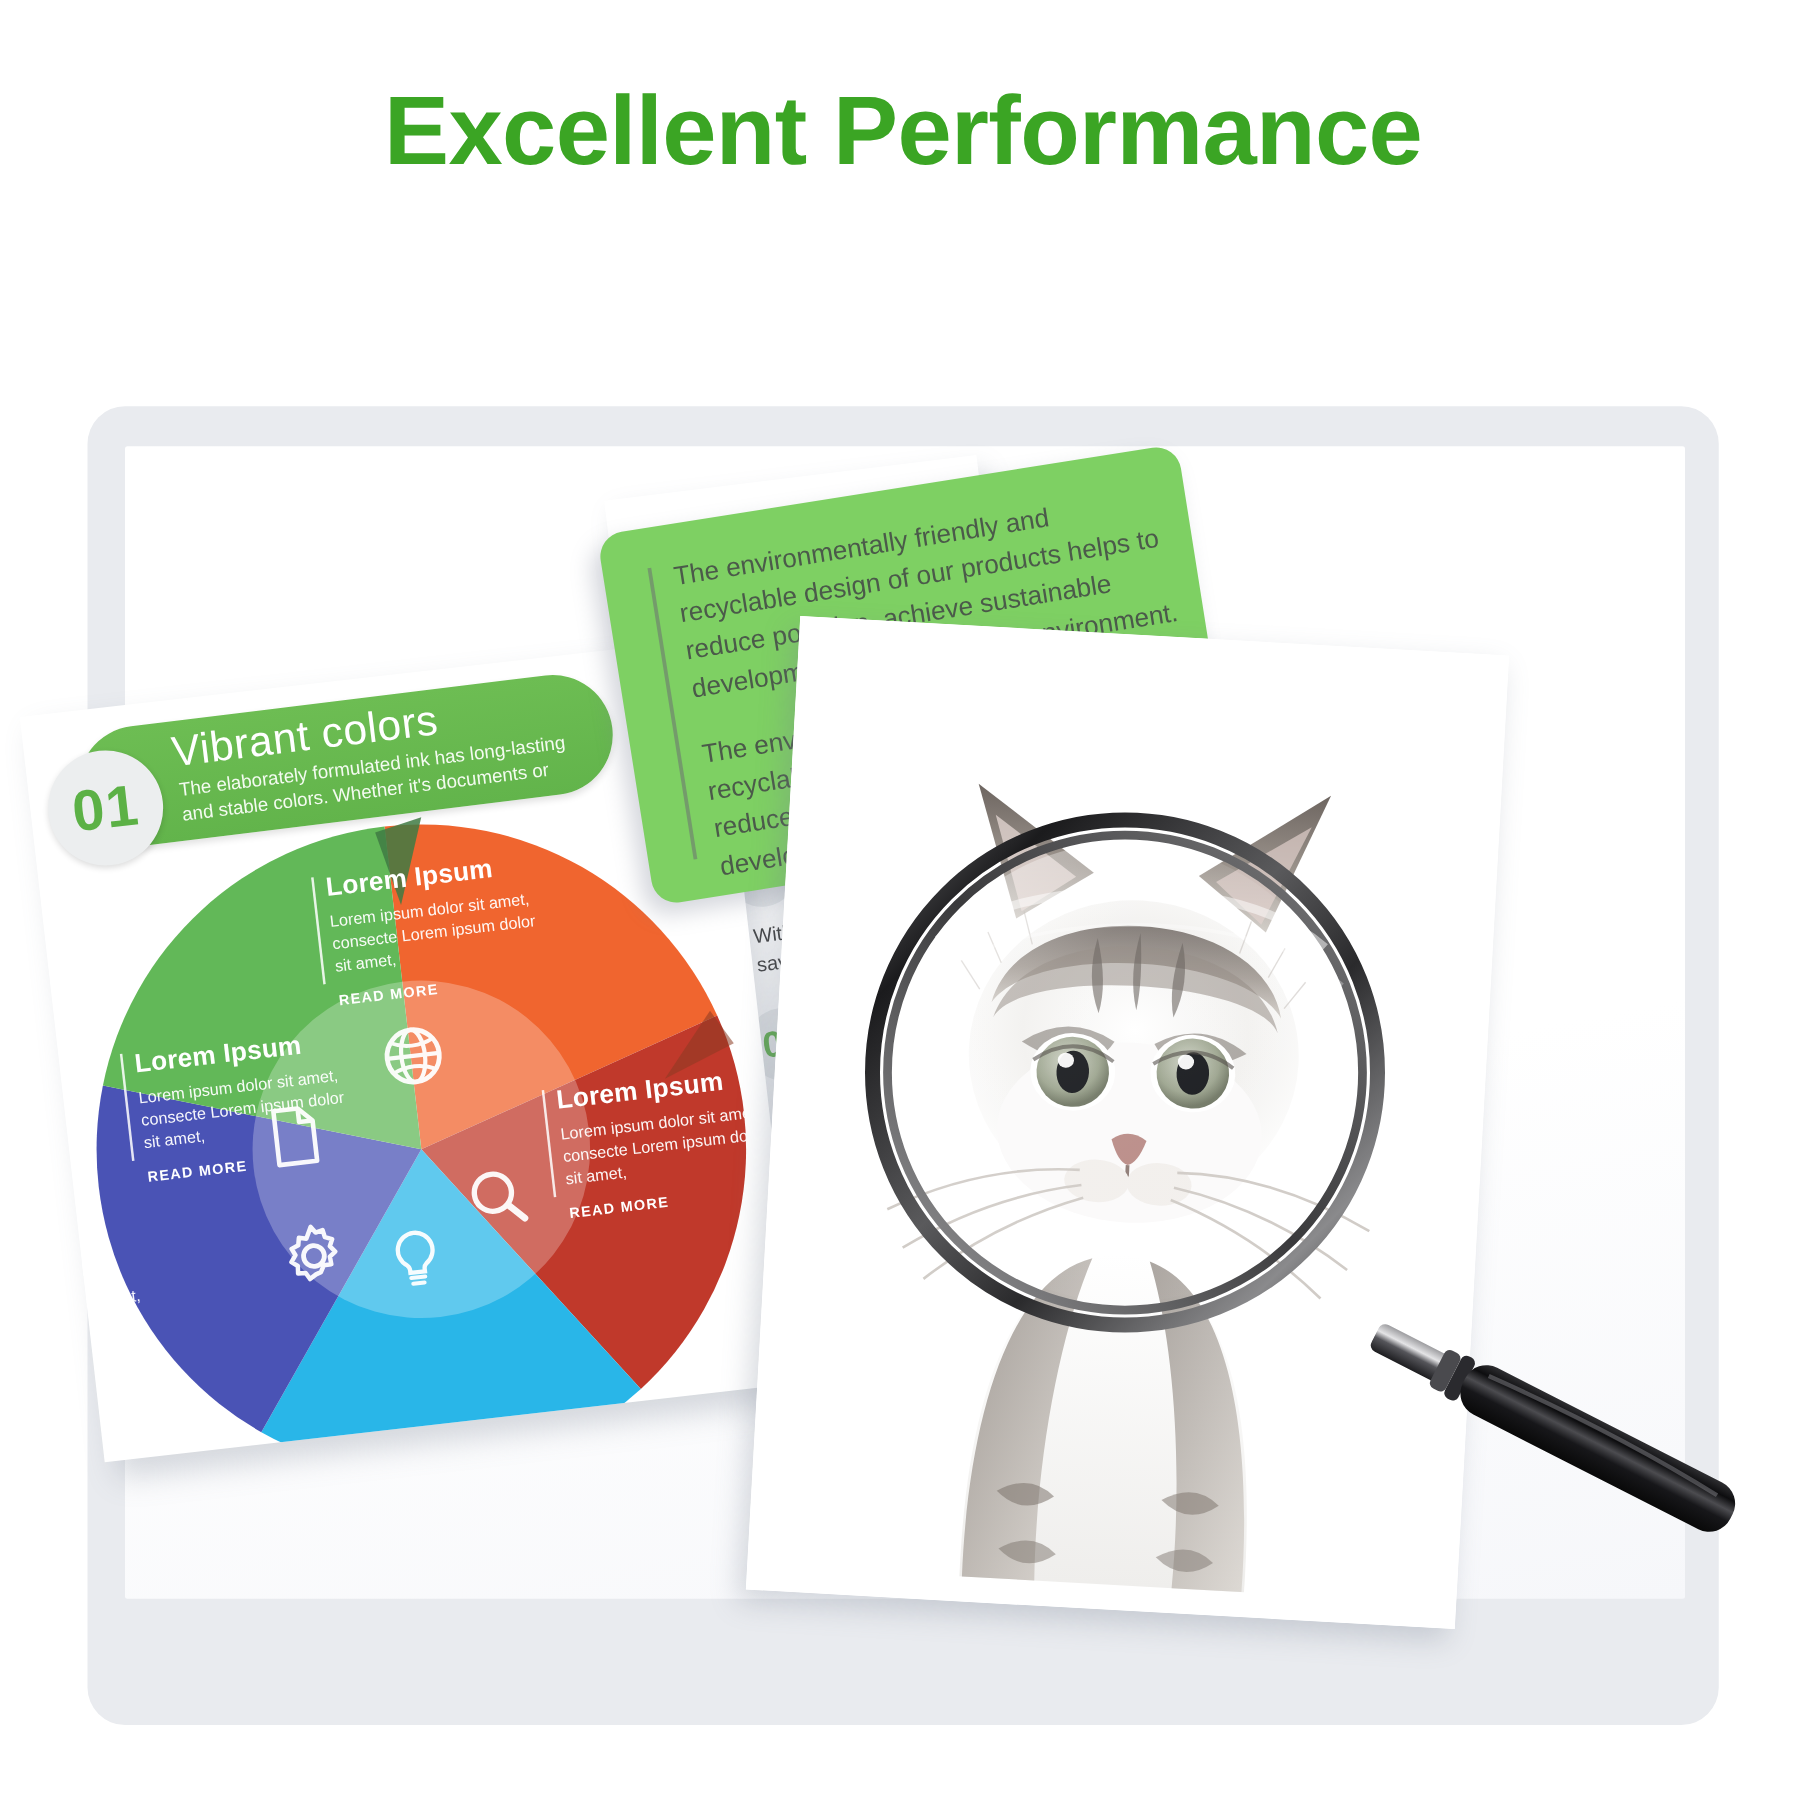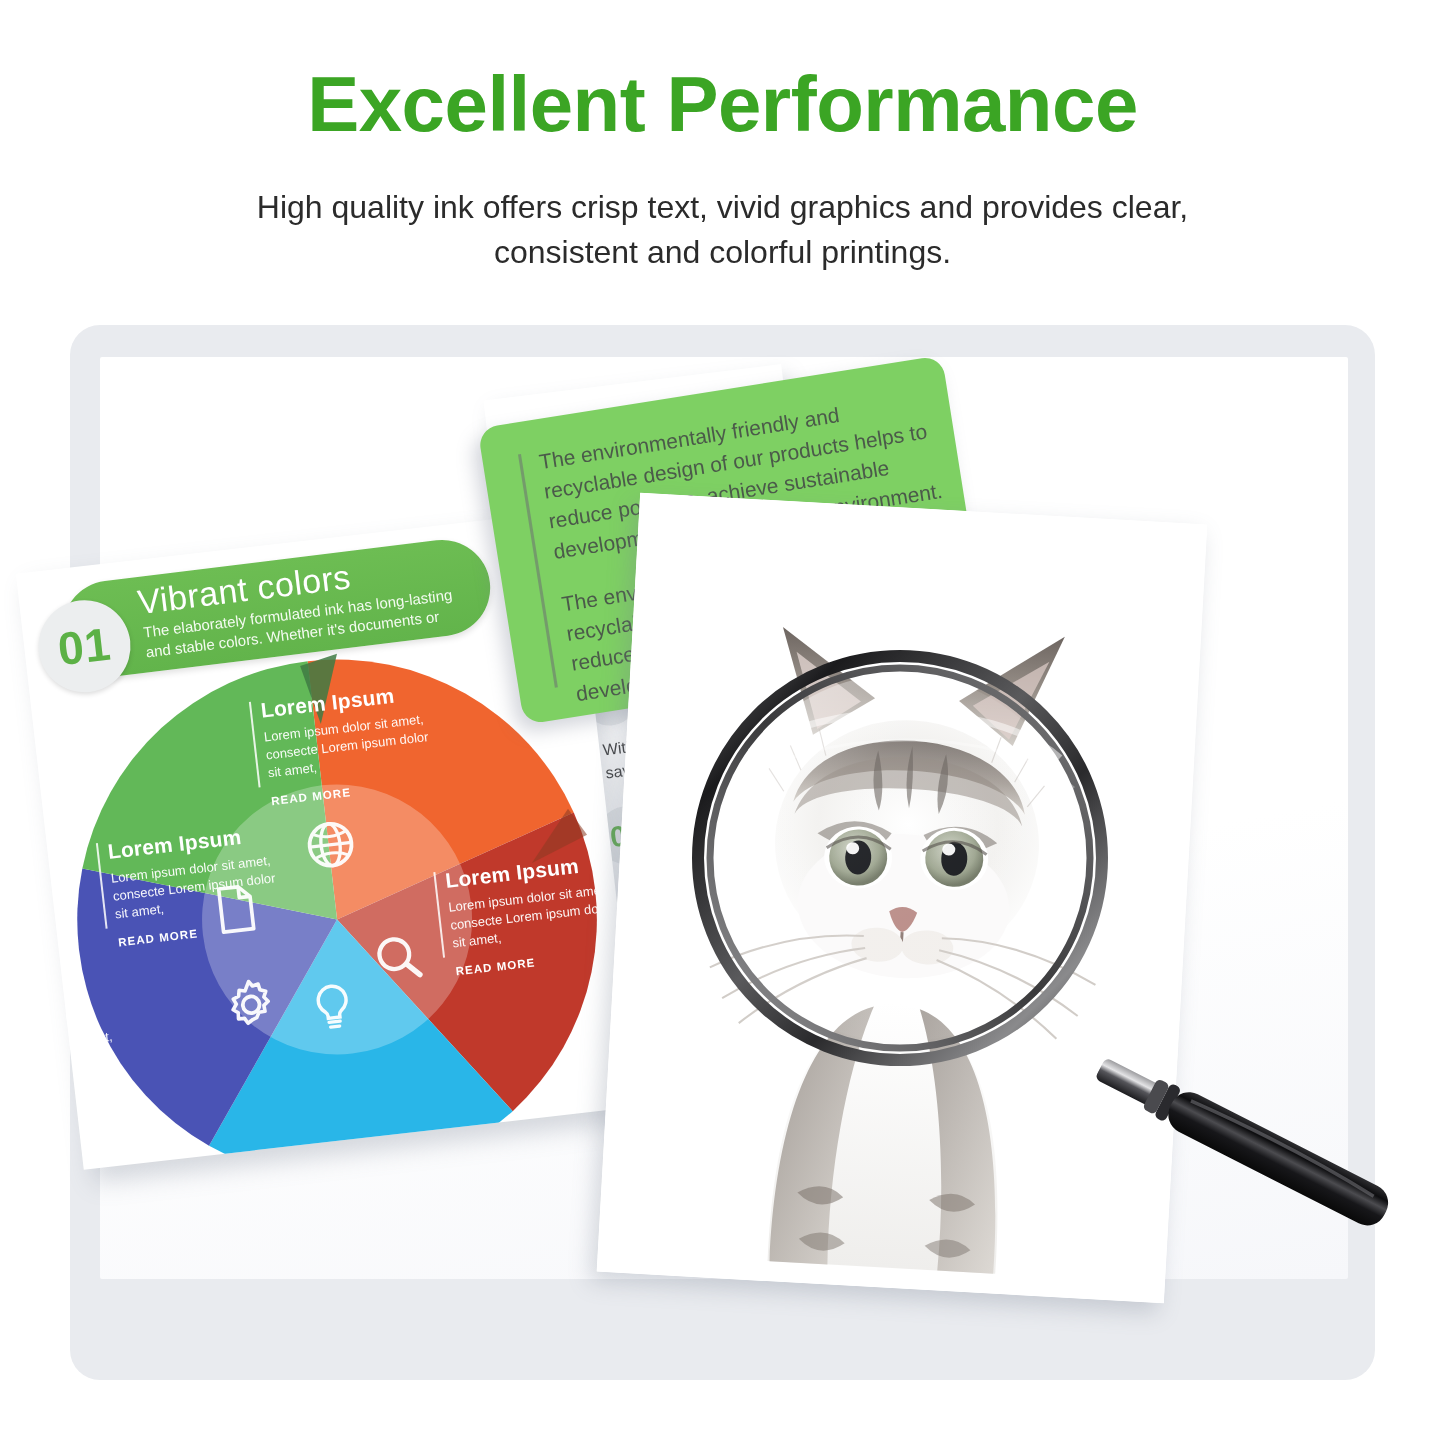--- a/index.html
+++ b/index.html
@@ -120,21 +120,20 @@
     position:absolute;left:1100px;top:1040px;width:330px;height:56px;
     transform:rotate(27deg);transform-origin:0 50%;pointer-events:none;
   }
 </style>
 </head>
 <body>
 
 <div id="stage">
 
   <div class="hero-title">Excellent Performance</div>
-  <div class="hero-sub">High quality ink offers crisp text, vivid graphics and provides clear, consistent and colorful printings.</div>
 
   <div class="tray">
     <div class="tray-sheet"></div>
   </div>
 
   <div class="sheet2">
     <div class="mini-row" style="top:280px;">
       <div class="mini-pill">
         <span>High</span>
       </div>

